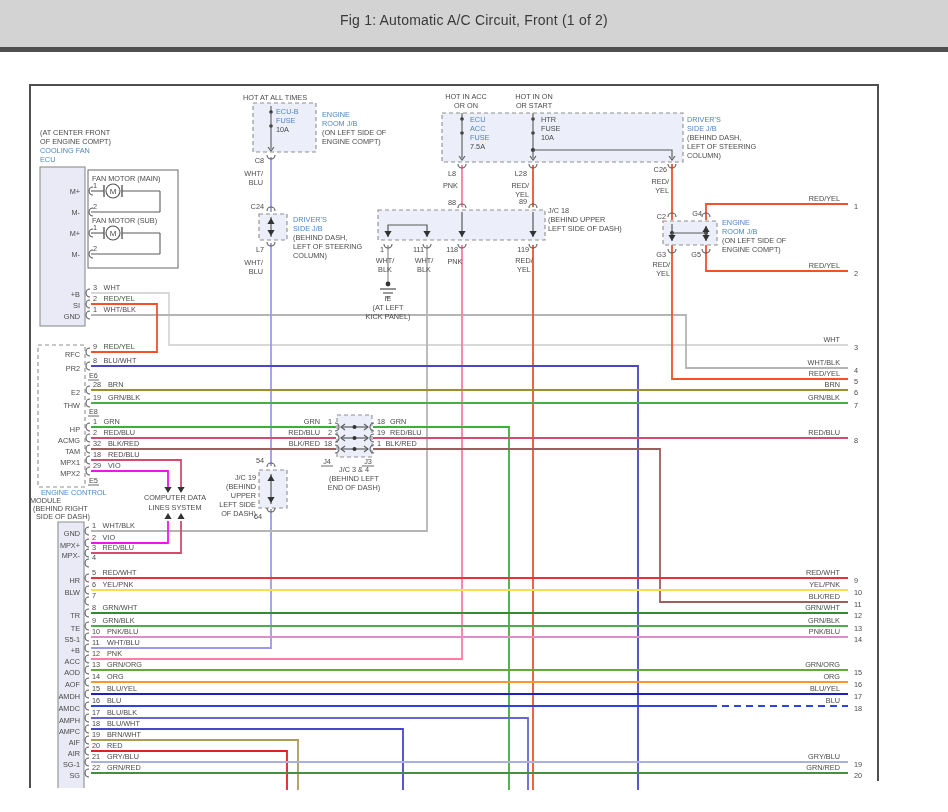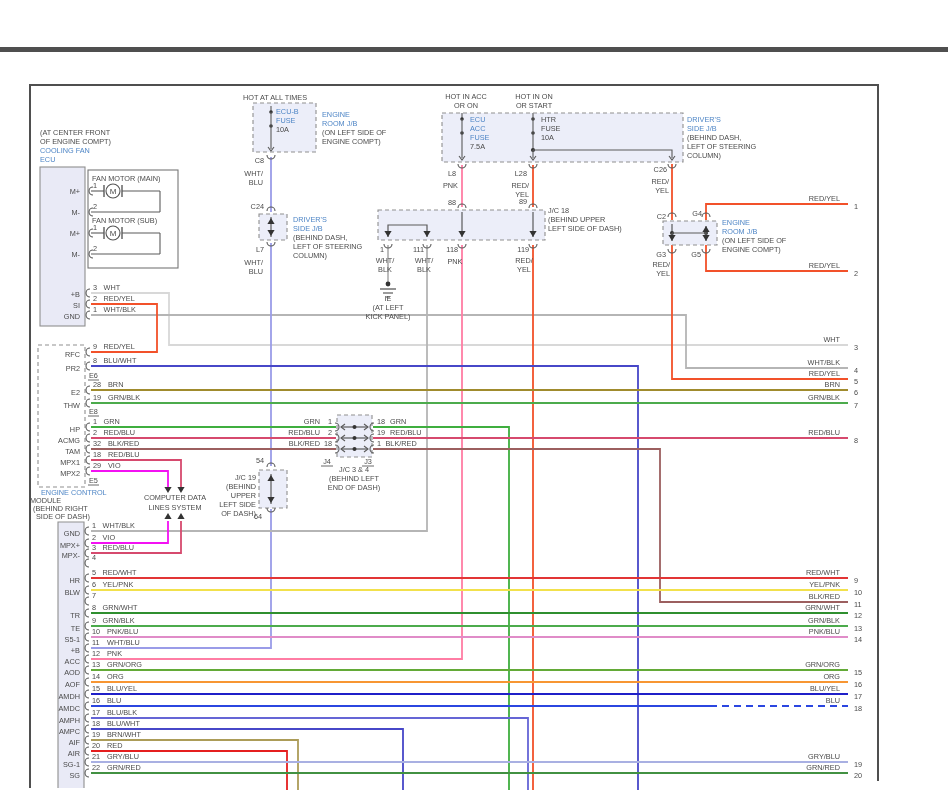--- a/index.html
+++ b/index.html
@@ -11,20 +11,23 @@
   .titlebar-shadow{position:absolute;left:0;top:47px;width:948px;height:5px;background:#4f4f4f;}
   svg{position:absolute;left:0;top:0;}
   svg text{font-family:"Liberation Sans",sans-serif;font-size:7.3px;fill:#4b4b4b;}
   svg text.b{fill:#4f86c6;}
   svg text.m8{font-size:8px;}
 </style>
 </head>
 <body>
 
 <div class="page">
+  <div class="titlebar">
+    <div class="title">Fig 1: Automatic A/C Circuit, Front (1 of 2)</div>
+  </div>
   <div class="titlebar-shadow"></div>
   <svg id="wiring" width="948" height="812" viewBox="0 0 948 812">
       <rect x="253" y="103" width="63" height="49" fill="#eceef9" stroke="none" stroke-width="1.1" stroke-dasharray="none"></rect>
       <rect x="442" y="113" width="241" height="49" fill="#eceef9" stroke="none" stroke-width="1.1" stroke-dasharray="none"></rect>
       <rect x="378" y="210" width="167" height="30" fill="#eceef9" stroke="none" stroke-width="1.1" stroke-dasharray="none"></rect>
       <rect x="259" y="214" width="28" height="26" fill="#eceef9" stroke="none" stroke-width="1.1" stroke-dasharray="none"></rect>
       <rect x="663" y="221" width="54" height="24" fill="#eceef9" stroke="none" stroke-width="1.1" stroke-dasharray="none"></rect>
       <rect x="259" y="470" width="28" height="38" fill="#eceef9" stroke="none" stroke-width="1.1" stroke-dasharray="none"></rect>
       <rect x="337" y="415" width="35" height="42" fill="#eceef9" stroke="none" stroke-width="1.1" stroke-dasharray="none"></rect>
       <rect x="40" y="167" width="45" height="159" fill="#e9eaf6" stroke="none" stroke-width="1.1" stroke-dasharray="none"></rect>

